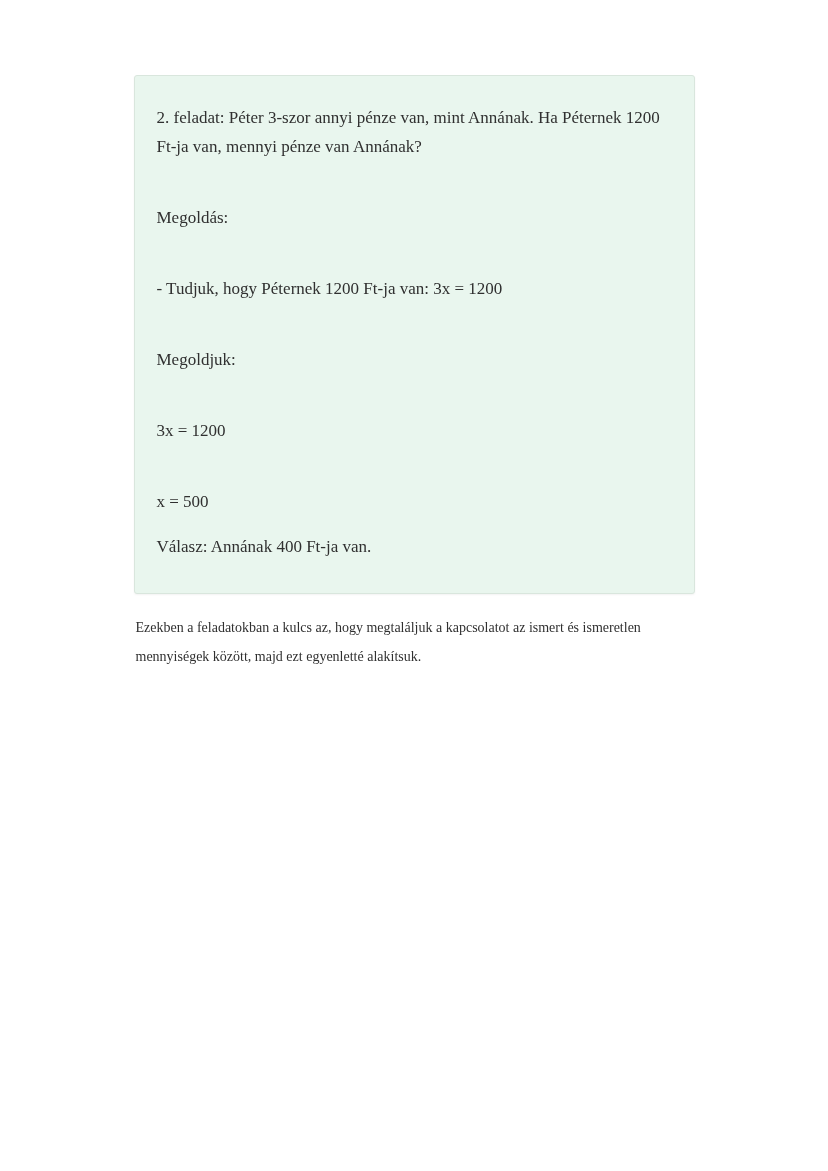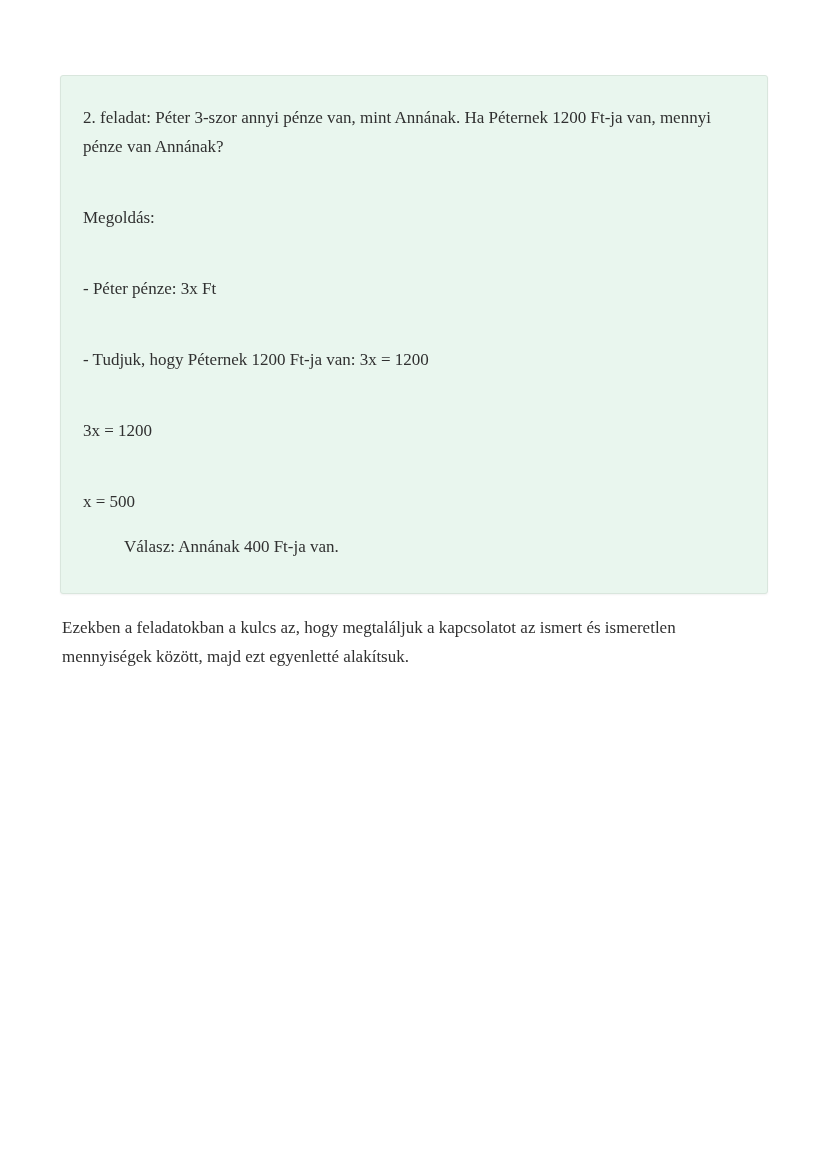--- a/index.html
+++ b/index.html
@@ -15,60 +15,60 @@
     background: var(--page-bg);
   }
   body {
     width: 828px;
     height: 1171px;
     font-family: "Liberation Serif", "DejaVu Serif", serif;
     color: var(--text-color);
     overflow: hidden;
   }
   .page {
-    width: 708px;
+    width: 561px;
     margin: 0 auto;
     padding-top: 75px;
   }
   .card {
     background: var(--card-bg);
     border: 1px solid var(--card-border);
     border-radius: 3px;
     padding: 27px 22px 32px 22px;
     box-shadow: 0 1px 2px rgba(0,0,0,0.05);
   }
   .card .para {
     margin: 0 0 16px 0;
     font-size: 17px;
     line-height: 29px;
   }
-  .card .para:last-child { margin-bottom: 0; margin-left: 41px; }
+  .card .para:last-child { margin-bottom: 0; }
   .line { display: block; margin-top: 42px; }
   .closing {
     margin: 19px 2px 0 2px;
-    font-size: 17px;
+    font-size: 14px;
     line-height: 29px;
   }
 </style>
 </head>
 <body>
 
 <div class="page">
 
   <section class="card">
 
     <p class="para">2. feladat: Péter 3-szor annyi pénze van, mint Annának. Ha Péternek 1200 Ft-ja van, mennyi pénze van Annának?</p>
 
     <p class="para">
       <span class="line">Megoldás:</span>
-      <span class="line">- Péter pénze: 3x Ft</span>
       <span class="line">- Tudjuk, hogy Péternek 1200 Ft-ja van: 3x = 1200</span>
     </p>
 
     <p class="para">
+      <span class="line">Megoldjuk:</span>
       <span class="line">3x = 1200</span>
       <span class="line">x = 500</span>
     </p>
 
     <p class="para">Válasz: Annának 400 Ft-ja van.</p>
 
   </section>
 
   <p class="closing">Ezekben a feladatokban a kulcs az, hogy megtaláljuk a kapcsolatot az ismert és ismeretlen mennyiségek között, majd ezt egyenletté alakítsuk.</p>
 

